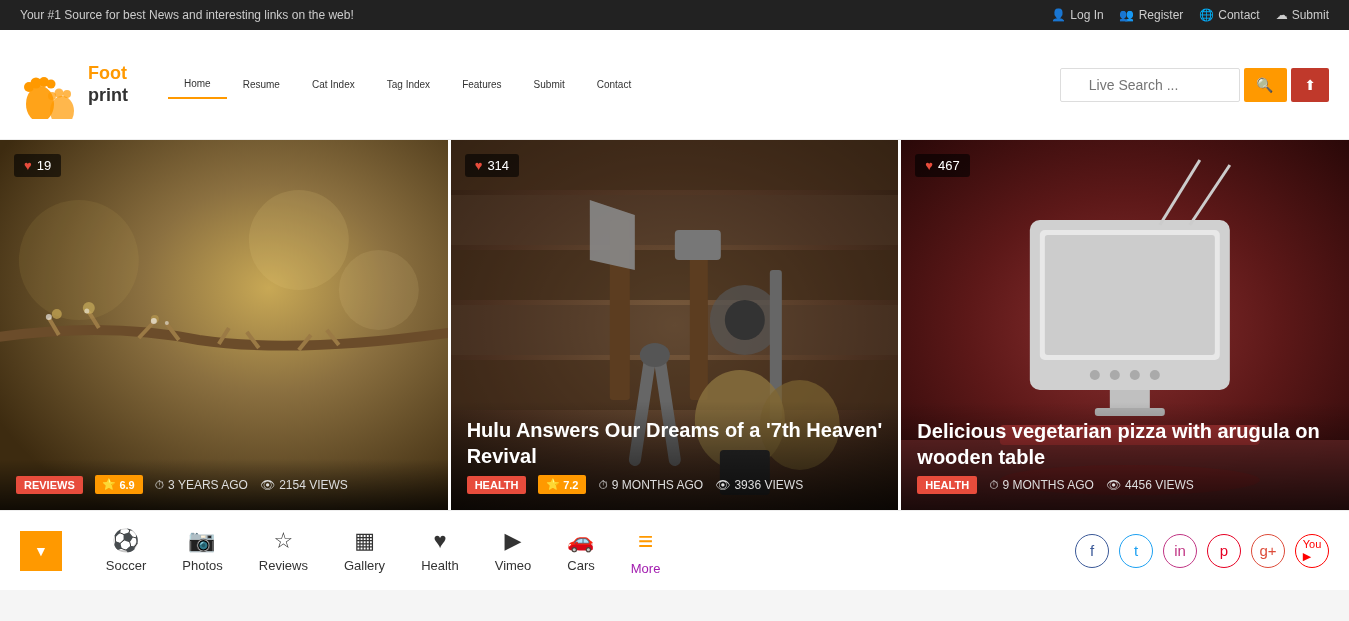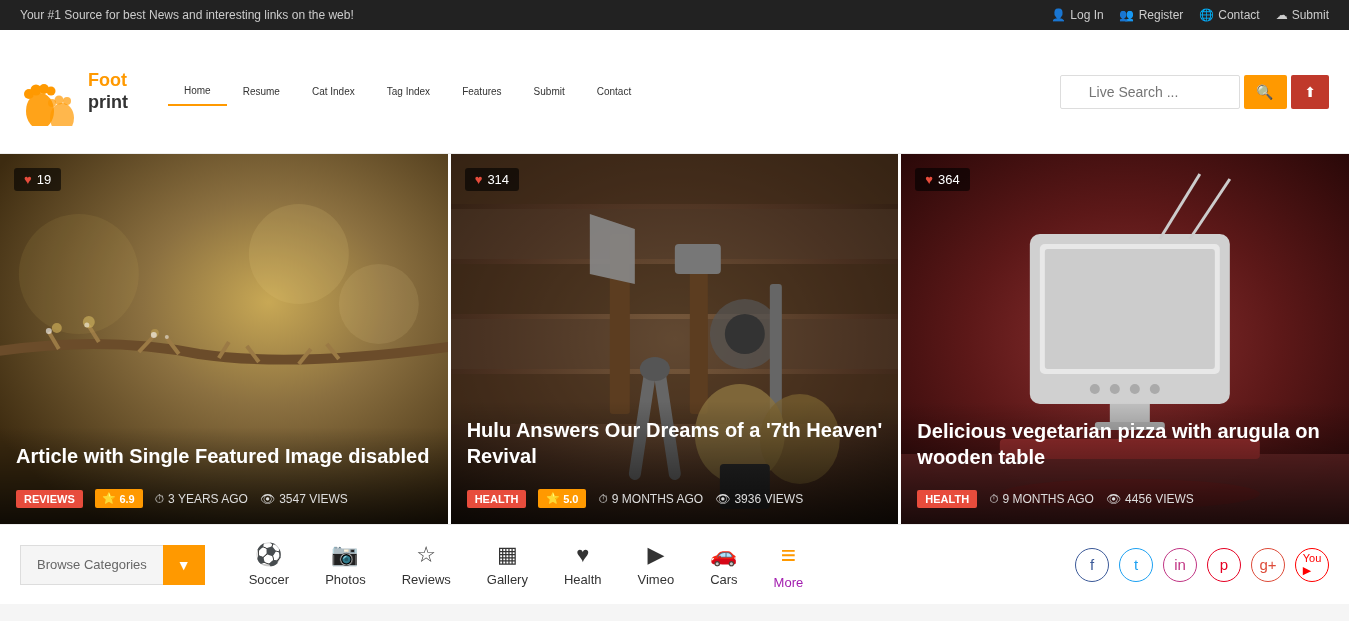--- a/index.html
+++ b/index.html
@@ -26,21 +26,21 @@
       align-items: center;
       gap: 4px;
     }
 
     
     .header {
       background: #fff;
       display: flex;
       align-items: center;
       padding: 10px 20px;
-      height: 124px;
+      height: 110px;
       border-bottom: 1px solid #eee;
     }
     .logo {
       display: flex;
       align-items: center;
       margin-right: 40px;
       text-decoration: none;
     }
     .logo-icon {
       font-size: 48px;
@@ -143,21 +143,21 @@
       bottom: 0;
       left: 0;
       right: 0;
       padding: 16px;
       background: linear-gradient(transparent, rgba(0,0,0,0.75));
       color: #fff;
     }
     .card-title {
       font-size: 20px;
       font-weight: bold;
-      margin-bottom: 20px;
+      margin-bottom: 6px;
       line-height: 1.3;
     }
     .card-meta {
       display: flex;
       align-items: center;
       gap: 12px;
       font-size: 12px;
       flex-wrap: wrap;
     }
     .tag-badge {
@@ -367,26 +367,25 @@
         <circle cx="88" cy="171" r="2.5" fill="#fff" opacity="0.5"></circle>
         <circle cx="155" cy="181" r="3" fill="#fff" opacity="0.6"></circle>
         <circle cx="168" cy="183" r="2" fill="#fff" opacity="0.5"></circle>
       </svg>
     </div>
     <div class="card-badge">
       <span class="heart-icon">♥</span>
       <span>19</span>
     </div>
     <div class="card-content">
-      <div class="card-title">Article with Single Featured Image disabled</div>
       <div class="card-meta">
         <span class="tag-badge tag-reviews">REVIEWS</span>
         <span class="rating-badge">⭐ <span>6.9</span></span>
         <span class="meta-item">⏱ <span>3 YEARS AGO</span></span>
-        <span class="meta-item">👁 <span>3547 VIEWS</span></span>
+        <span class="meta-item">👁 <span>2154 VIEWS</span></span>
       </div>
     </div>
   </div>
 
   <div class="card" style="border-right: 3px solid #fff;">
     <div class="card-svg-container">
       <svg width="100%" height="100%" viewBox="0 0 450 370" preserveAspectRatio="xMidYMid slice">
         <defs>
           <radialGradient id="g2" cx="50%" cy="50%" r="70%">
             <stop offset="0%" stop-color="#7a5c3e"></stop>
@@ -424,21 +423,21 @@
       </svg>
     </div>
     <div class="card-badge">
       <span class="heart-icon">♥</span>
       <span>314</span>
     </div>
     <div class="card-content">
       <div class="card-title">Hulu Answers Our Dreams of a '7th Heaven' Revival</div>
       <div class="card-meta">
         <span class="tag-badge tag-health">HEALTH</span>
-        <span class="rating-badge">⭐ <span>5.0</span></span>
+        <span class="rating-badge">⭐ <span>7.2</span></span>
         <span class="meta-item">⏱ <span>9 MONTHS AGO</span></span>
         <span class="meta-item">👁 <span>3936 VIEWS</span></span>
       </div>
     </div>
   </div>
 
   <div class="card">
     <div class="card-svg-container">
       <svg width="100%" height="100%" viewBox="0 0 450 370" preserveAspectRatio="xMidYMid slice">
         <defs>
@@ -468,37 +467,36 @@
         <line x1="260" y1="85" x2="300" y2="20" stroke="#ccc" stroke-width="3"></line>
         <line x1="290" y1="85" x2="330" y2="25" stroke="#ccc" stroke-width="3"></line>
 
         <rect x="100" y="285" width="260" height="20" fill="#a03030" rx="4"></rect>
 
         <ellipse cx="230" cy="340" rx="130" ry="15" fill="#8B2020" opacity="0.5"></ellipse>
       </svg>
     </div>
     <div class="card-badge">
       <span class="heart-icon">♥</span>
-      <span>364</span>
+      <span>467</span>
     </div>
     <div class="card-content">
       <div class="card-title">Delicious vegetarian pizza with arugula on wooden table</div>
       <div class="card-meta">
         <span class="tag-badge tag-health">HEALTH</span>
         <span class="meta-item">⏱ <span>9 MONTHS AGO</span></span>
         <span class="meta-item">👁 <span>4456 VIEWS</span></span>
       </div>
     </div>
   </div>
 
 </div>
 
 <div class="bottom-bar">
   <div class="browse-categories">
-    <div class="browse-label">Browse Categories</div>
     <button class="browse-dropdown">▼</button>
   </div>
 
   <div class="category-nav">
     <a class="cat-item" href="#">
       <span class="cat-icon">⚽</span>
       <span>Soccer</span>
     </a>
     <a class="cat-item" href="#">
       <span class="cat-icon">📷</span>

